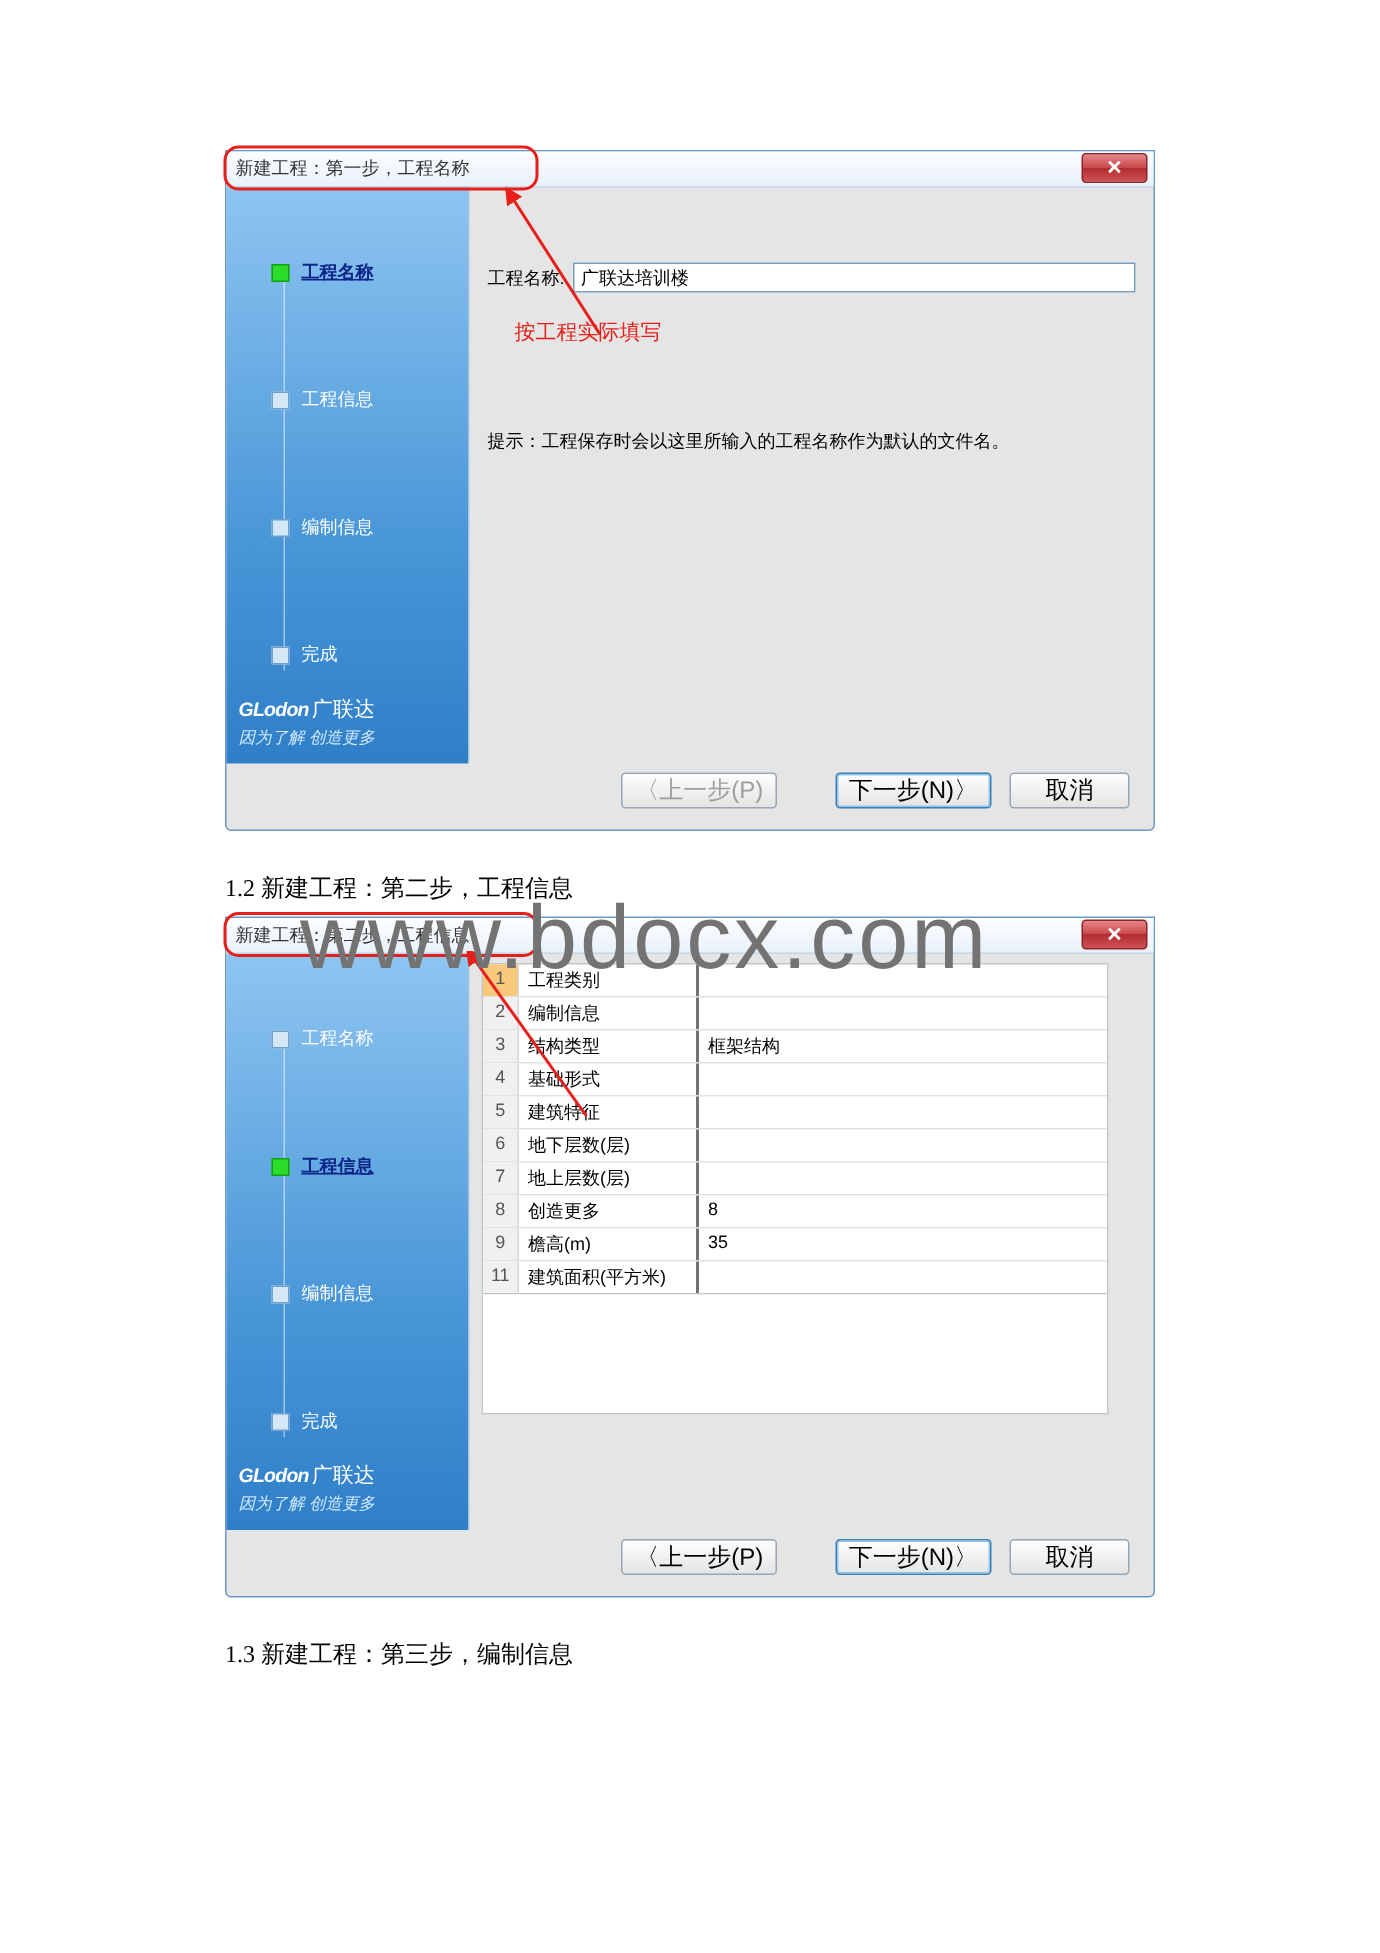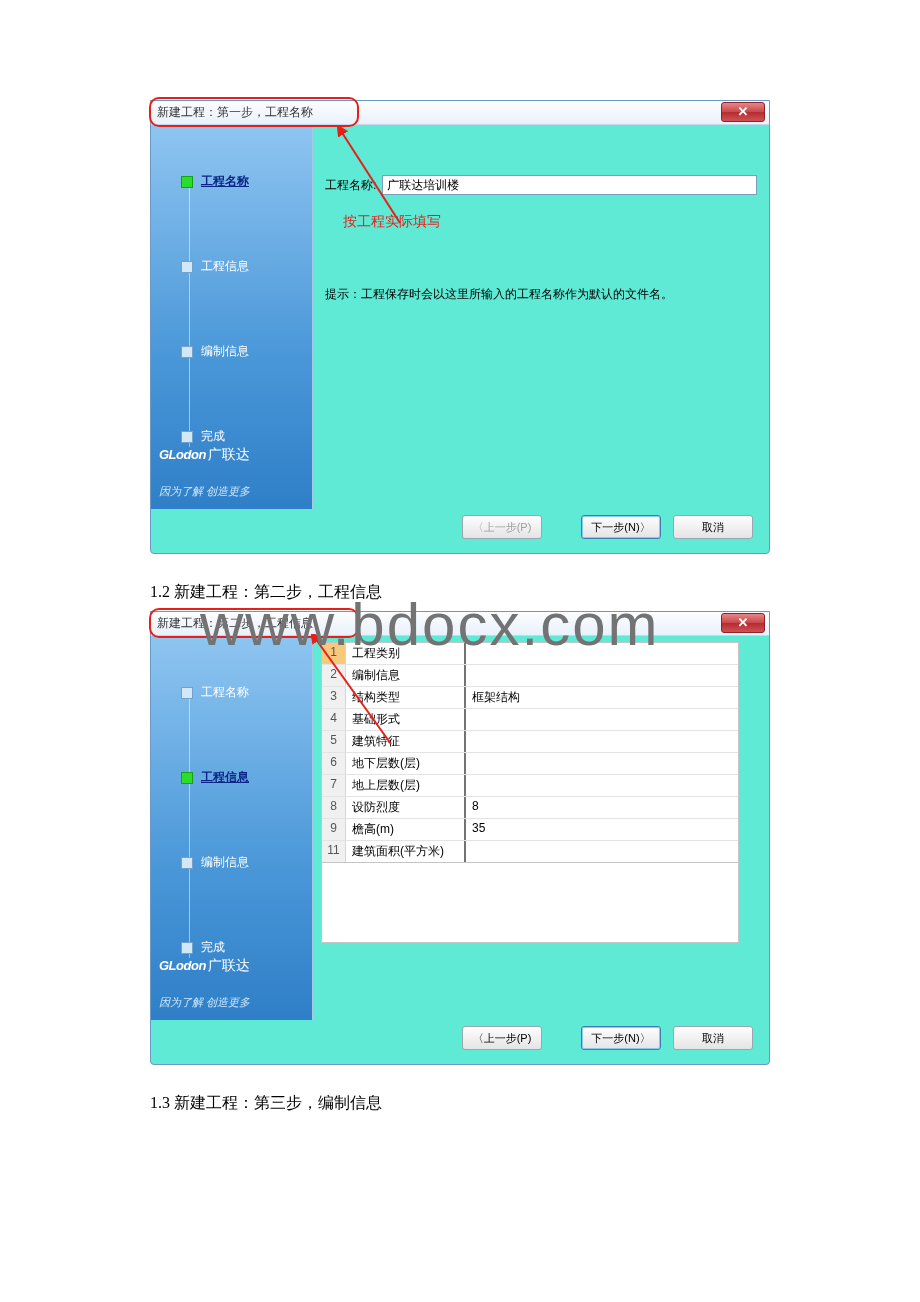--- a/index.html
+++ b/index.html
@@ -21,21 +21,21 @@
     z-index: 50;
     pointer-events: none;
     letter-spacing: 2px;
     font-family: Arial, sans-serif;
   }
   .dialog {
     position: relative;
     width: 620px;
     border: 1px solid #6b99c7;
     border-radius: 0 0 4px 4px;
-    background: #5eead4;
+    background: #e5e5e5;
     margin-bottom: 28px;
     padding-bottom: 14px;
   }
   .titlebar {
     height: 24px;
     background: linear-gradient(#fdfeff,#e8f1fb);
     border-bottom: 1px solid #c5d7ea;
     display: flex;
     align-items: center;
     padding: 0 6px;
@@ -128,21 +128,21 @@
     font-family: Arial, sans-serif;
   }
   .brand-logo {
     font-weight: bold;
     font-style: italic;
     font-size: 13px;
     color: #fff;
     letter-spacing: -0.5px;
   }
   .brand-cn { color: #fff; font-size: 14px; margin-left: 2px; }
-  .brand-tag { font-size: 11px; color: #cfe8ff; margin-top: 20px; font-style: italic; }
+  .brand-tag { font-size: 11px; color: #cfe8ff; margin-top: 2px; font-style: italic; }
   .content { flex: 1; padding: 10px 12px; position: relative; }
   .form-row {
     display: flex;
     align-items: center;
     margin-top: 40px;
     margin-bottom: 10px;
   }
   .form-label { font-size: 12px; color: #000; margin-right: 6px; }
   .text-input {
     flex: 1;
@@ -166,21 +166,21 @@
     justify-content: flex-end;
     gap: 12px;
     padding: 6px 16px 0 0;
   }
   .btn {
     min-width: 80px;
     height: 24px;
     background: linear-gradient(#fefefe,#e4e4e4);
     border: 1px solid #9aa7b2;
     border-radius: 3px;
-    font-size: 11px;
+    font-size: 16px;
     cursor: pointer;
     padding: 0 8px;
   }
   .btn.disabled { color: #9e9e9e; cursor: default; }
   .btn.focus {
     border: 1px solid #3c7fb1;
     box-shadow: 0 0 0 1px #8ec8ef inset;
     margin-left: 27px;
   }
   .grid {
@@ -345,21 +345,21 @@
             <div class="grid-key">地下层数(层)</div>
             <div class="grid-val"></div>
           </div>
           <div class="grid-row">
             <div class="grid-num">7</div>
             <div class="grid-key">地上层数(层)</div>
             <div class="grid-val"></div>
           </div>
           <div class="grid-row">
             <div class="grid-num">8</div>
-            <div class="grid-key">设防烈度</div>
+            <div class="grid-key">创造更多</div>
             <div class="grid-val">8</div>
           </div>
           <div class="grid-row">
             <div class="grid-num">9</div>
             <div class="grid-key">檐高(m)</div>
             <div class="grid-val">35</div>
           </div>
           <div class="grid-row">
             <div class="grid-num">11</div>
             <div class="grid-key">建筑面积(平方米)</div>

